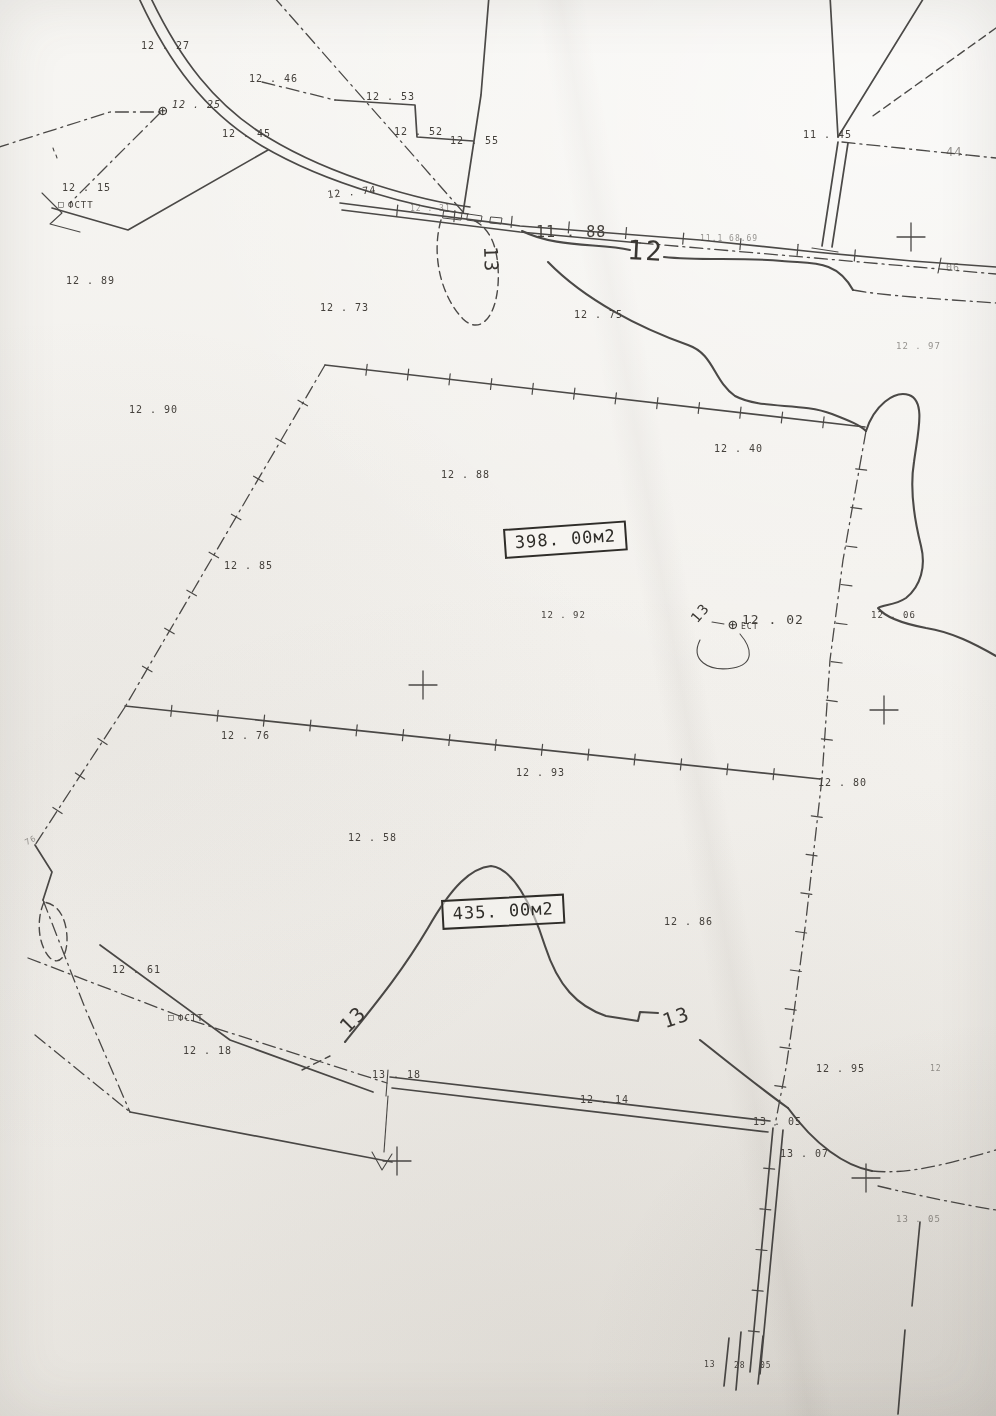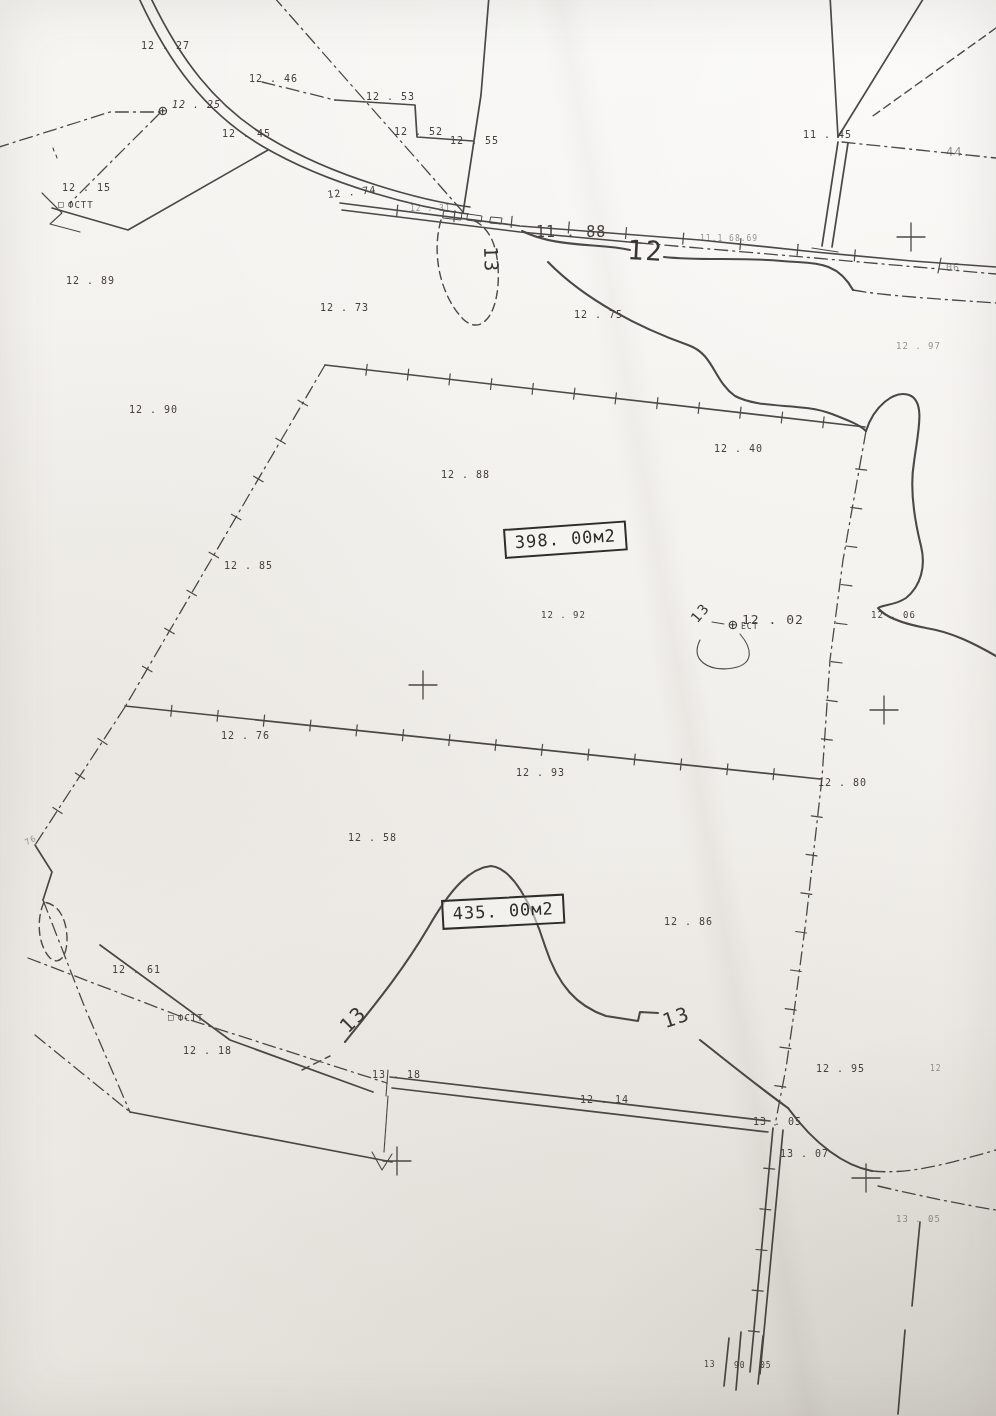--- a/index.html
+++ b/index.html
@@ -236,21 +236,21 @@
       <div class="lbl" style="left: 112px; top: 965px;">12 . 61</div>
       <div class="lbl" style="left: 183px; top: 1046px;">12 . 18</div>
       <div class="lbl" style="left: 372px; top: 1070px;">13 . 18</div>
       <div class="lbl" style="left: 580px; top: 1095px;">12 . 14</div>
       <div class="lbl" style="left: 753px; top: 1117px;">13 . 05</div>
       <div class="lbl" style="left: 786px; top: 1064px; margin-left: 30px;">12 . 95</div>
       <div class="lbl" style="left: 930px; top: 1065px; font-size: 8px; opacity: 0.55;">12</div>
       <div class="lbl" style="left: 768px; top: 1149px; margin-left: 12px;">13 . 07</div>
       <div class="lbl" style="left: 896px; top: 1215px; font-size: 9px; opacity: 0.55;">13 . 05</div>
       <div class="lbl" style="left: 704px; top: 1361px; font-size: 8px;">13</div>
-      <div class="lbl" style="left: 734px; top: 1362px; font-size: 8px;">90</div>
+      <div class="lbl" style="left: 734px; top: 1362px; font-size: 8px;">28</div>
       <div class="lbl" style="left: 760px; top: 1362px; font-size: 8px;">05</div>
       <div class="lbl contour" style="left: 628px; top: 236px; font-size: 27px; transform: rotate(3deg);">12</div>
       <div class="lbl contour" style="left: 500px; top: 246px; font-size: 19px; transform: rotate(88deg);">13</div>
       <div class="lbl contour" style="left: 688px; top: 616px; font-size: 14px; transform: rotate(-50deg);">13</div>
       <div class="lbl contour" style="left: 336px; top: 1022px; font-size: 20px; transform: rotate(-45deg);">13</div>
       <div class="lbl contour" style="left: 660px; top: 1012px; font-size: 20px; transform: rotate(-18deg);">13</div>
       <div class="mk" style="left: 158px; top: 103px; position: absolute; font-size: 16px;">⊕</div>
       <div class="mk" style="left: 728px; top: 617px; position: absolute; font-size: 16px;">⊕</div>
       <div class="lbl" style="left: 742px; top: 613px; font-size: 13px;">12 . 02</div>
       <div class="lbl" style="left: 741px; top: 623px; font-size: 8px;">ЕСТ</div>

